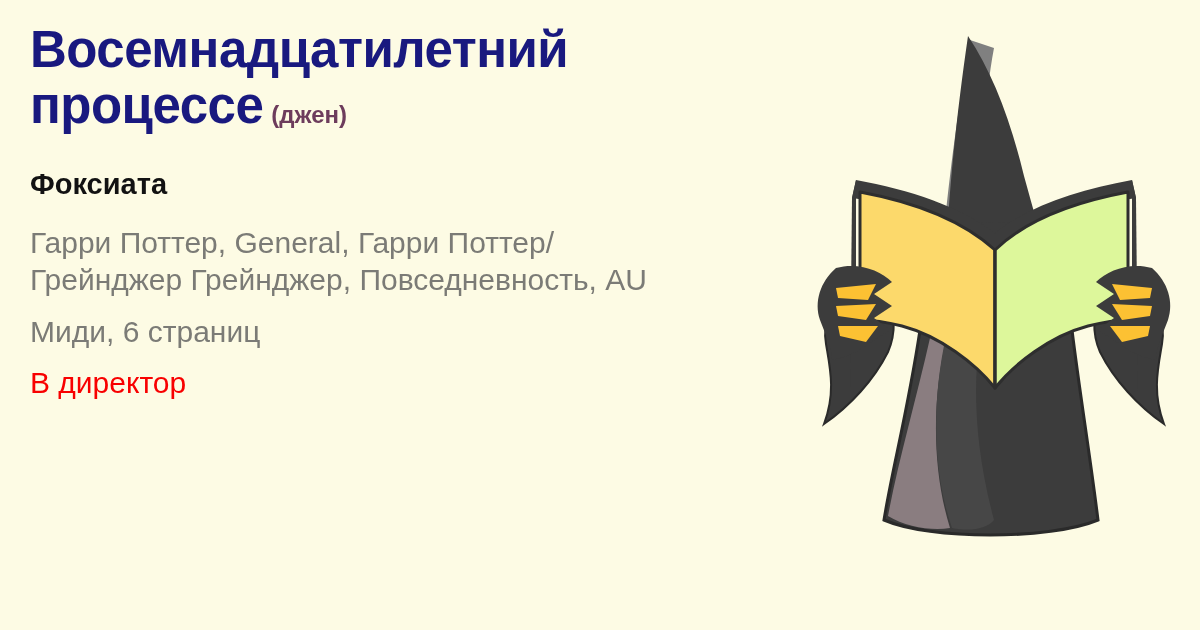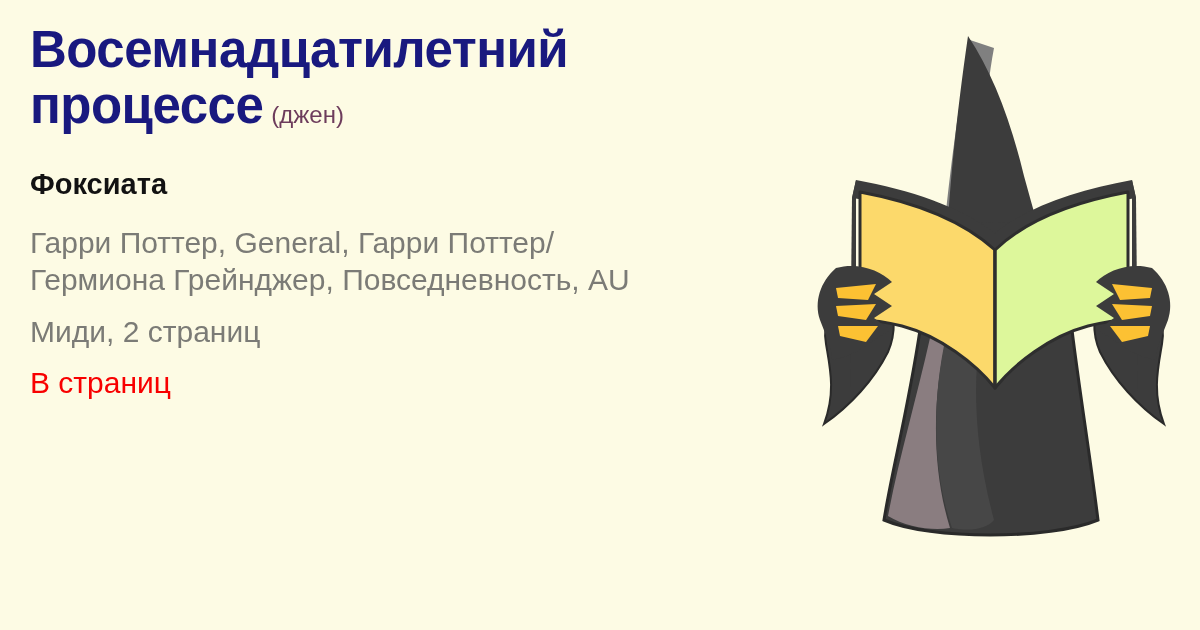--- a/index.html
+++ b/index.html
@@ -42,21 +42,21 @@
     font-size: 51px;
     font-weight: bold;
     line-height: 1.09;
     color: #19197f;
     letter-spacing: -0.5px;
     display: inline;
   }
 
   #fic-rating {
     font-size: 24px;
-    font-weight: normal;
+    font-weight: bold;
     color: #6d3c5c;
     display: inline;
     white-space: nowrap;
     margin-left: 8px;
   }
 
   #fic-url {
     margin-top: 12px;
     font-size: 25px;
     color: #8d8d84;
@@ -118,23 +118,23 @@
   <div id="text-col">
 
     <div id="title-block">
       <span id="fic-title">Восемнадцатилетний процессе</span><span id="fic-rating">(джен)</span>
     </div>
 
 
     <div id="author">Фоксиата</div>
 
     <div id="meta-block">
-      <div id="fic-tags" class="meta-line">Гарри Поттер, General, Гарри Поттер/Гермиона Грейнджер, Повседневность, AU</div>
-      <div id="fic-size" class="meta-line">Миди, 2 страниц</div>
-      <div id="fic-status">В страниц</div>
+      <div id="fic-tags" class="meta-line">Гарри Поттер, General, Гарри Поттер/Грейнджер Грейнджер, Повседневность, AU</div>
+      <div id="fic-size" class="meta-line">Миди, 6 страниц</div>
+      <div id="fic-status">В директор</div>
     </div>
 
   </div>
 
   <div id="illustration">
     <svg viewBox="0 0 420 630" xmlns="http://www.w3.org/2000/svg">
 
       <path d="M 140 330
                C 128 410, 112 470, 104 520
                C 150 540, 270 540, 318 520

